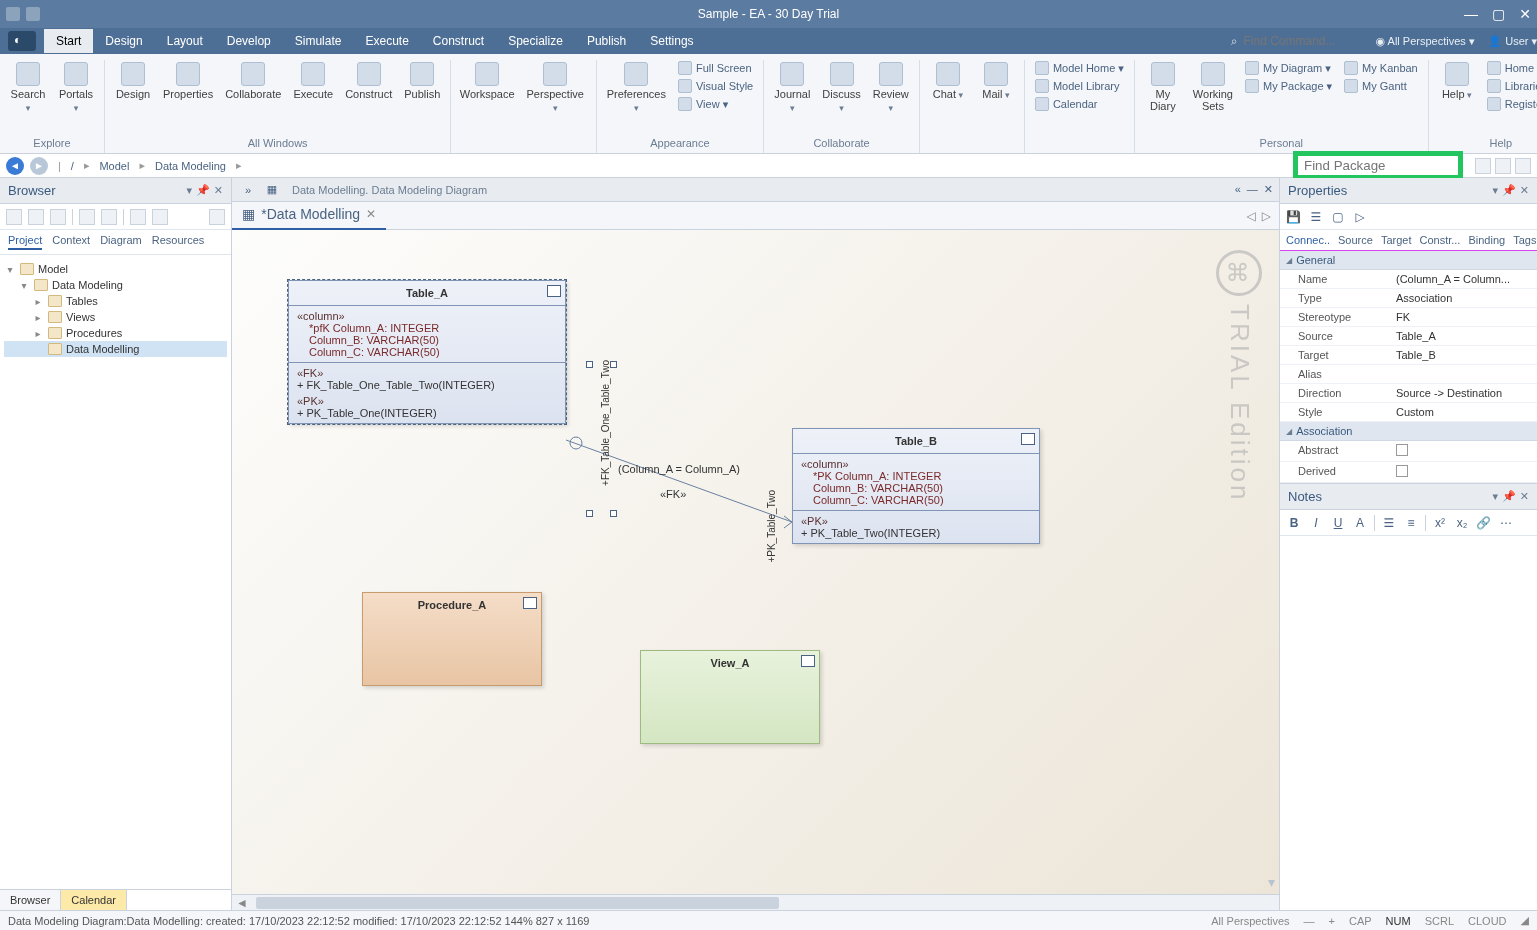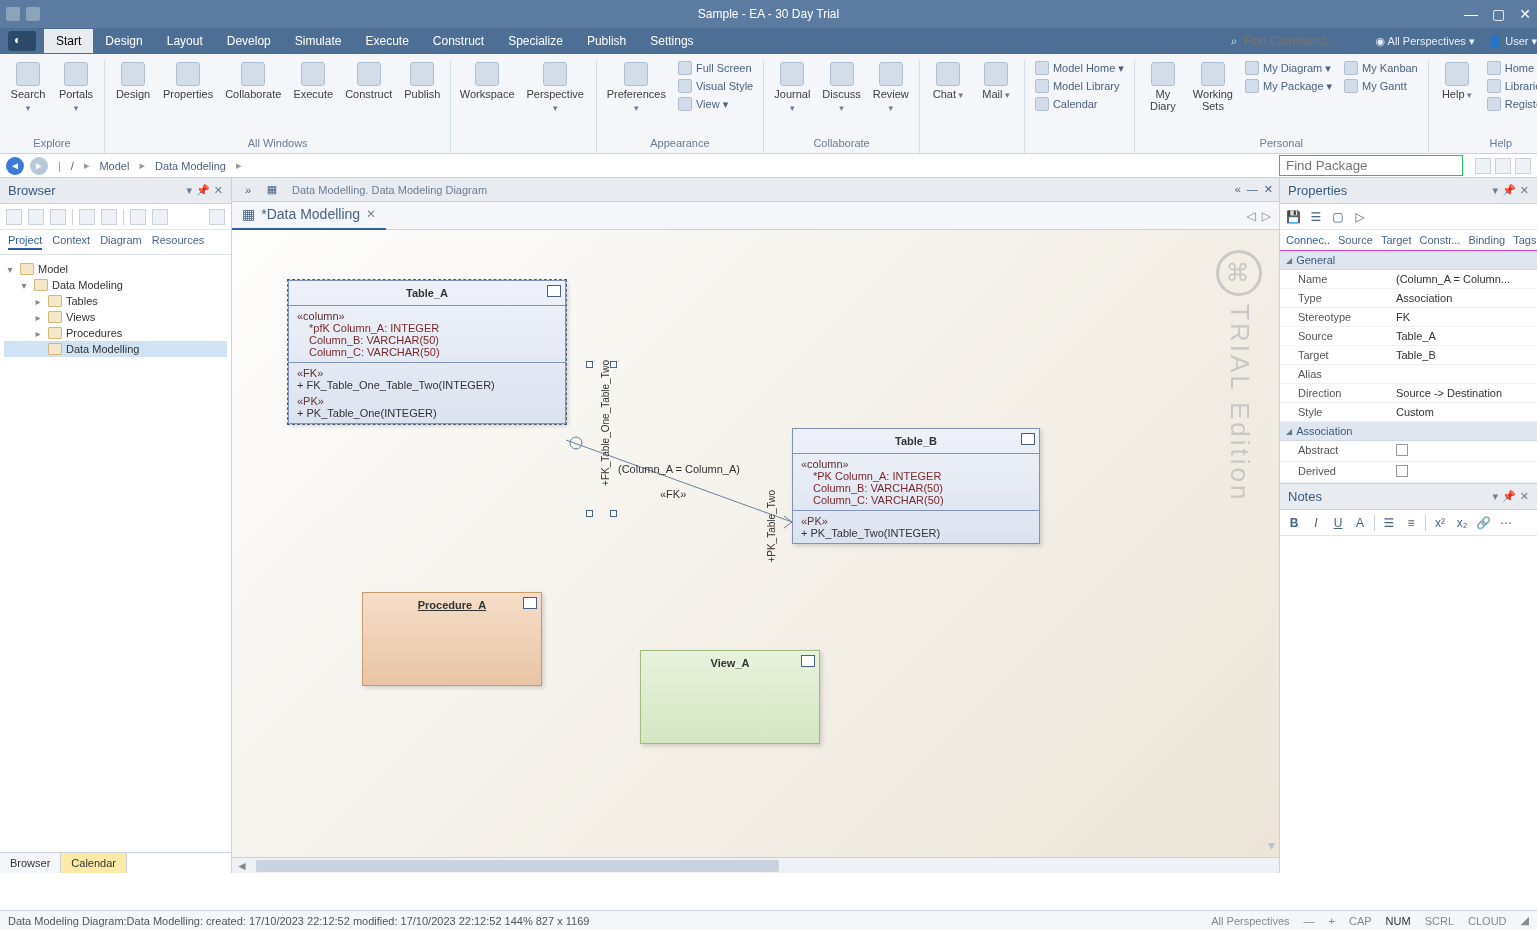--- a/index.html
+++ b/index.html
@@ -36,21 +36,21 @@
 .rsmall { display: flex; flex-direction: column; gap: 2px; justify-content: center; }
 .rsmall .srow { display: flex; align-items: center; gap: 4px; cursor: pointer; color: #4a6382; font-size: 11px; padding: 1px 4px; white-space: nowrap; }
 .rsmall .sicn { width: 14px; height: 14px; background: #d3dde9; border: 1px solid #aebfd2; border-radius: 2px; display:inline-block; }
 
 
 .crumbbar { height: 24px; border-bottom: 1px solid #c9d2dd; display: flex; align-items: center; padding: 0 6px; gap: 6px; font-size: 11px; color: #4a6382; }
 .crumbbar .navbtn { width: 18px; height: 18px; border-radius: 50%; background: #3a7bd5; color: #fff; display:inline-flex; align-items:center; justify-content:center; font-size:10px; cursor:pointer; }
 .crumbbar .navbtn.disabled { background:#b9c8d9; }
 .crumbbar .sep { color:#999; margin: 0 4px; }
 .crumbbar .crumb { cursor:pointer; }
-.crumbbar .findpkg { margin-left: auto; border: 1px solid #22c55e; padding: 2px 6px; width: 184px; background:#fff; color:#888; }
+.crumbbar .findpkg { margin-left: auto; border: 5px solid #22c55e; padding: 2px 6px; width: 170px; background:#fff; color:#888; }
 .crumbbar .ricons { display:flex; gap:4px; margin-left:6px; }
 .crumbbar .ricons span { width:16px; height:16px; border:1px solid #c9d2dd; background:#eef2f7; display:inline-block; cursor:pointer; }
 
 
 .mainrow { display: flex; flex: 1; min-height: 0; }
 
 
 .panel { display:flex; flex-direction:column; border-right:1px solid #c9d2dd; }
 .panel-header { height: 26px; background: #e8ecf1; border-bottom: 1px solid #c9d2dd; display:flex; align-items:center; padding: 0 8px; font-size: 13px; color:#3a5a7f; font-weight:500; }
 .panel-header .pctrl { margin-left:auto; display:flex; gap:4px; color:#6b7d92; font-size:11px; }
@@ -88,21 +88,21 @@
 
 
 .entity { position:absolute; border:1px solid #8094b5; background:linear-gradient(#eef1f8,#dce3f0); box-shadow:2px 2px 4px rgba(0,0,0,.15); font-size:11px; }
 .entity .ehdr { text-align:center; font-weight:600; padding:6px; border-bottom:1px solid #8094b5; position:relative; }
 .entity .ehdr .eicn { position:absolute; right:4px; top:4px; width:14px; height:12px; background:#fff; border:1px solid #4a6382; }
 .entity .esec { padding:4px 8px; border-bottom:1px solid #8094b5; }
 .entity .esec:last-child { border-bottom:none; }
 .entity .stereo { color:#5a3030; }
 .entity .col { color:#7a2a2a; padding-left:12px; }
 .entity .fk { color:#333; }
-.entity.proc { background:linear-gradient(#f5ddc8,#e8c5a4); border-color:#c89b6e;text-decoration:underline; }
+.entity.proc { background:linear-gradient(#f5ddc8,#e8c5a4); border-color:#c89b6e; }
 .entity.view { background:linear-gradient(#e8f2dc,#d4e6c2); border-color:#9fba80; }
 .entity.selected { outline:1px dashed #4a6382; }
 .handle { position:absolute; width:7px; height:7px; background:#fff; border:1px solid #4a6382; }
 
 
 .connlbl { position:absolute; font-size:11px; color:#333; }
 .vtxt { writing-mode:vertical-rl; transform:rotate(180deg); }
 
 
 .hscroll { height:16px; background:#eef1f5; border-top:1px solid #c9d2dd; display:flex; align-items:center; }
@@ -120,21 +120,21 @@
 .pgrid .gh { background:#dfe6ef; padding:3px 6px; font-weight:500; color:#3a5a7f; border-bottom:1px solid #cfd8e3; display:flex; align-items:center; gap:4px; }
 .pgrid .gh::before { content:"◢"; font-size:8px; color:#6b7d92; }
 .pgrid .row { display:flex; border-bottom:1px solid #eef1f5; }
 .pgrid .row .k { width:110px; padding:3px 6px 3px 18px; color:#555; }
 .pgrid .row .v { flex:1; padding:3px 6px; color:#333; white-space:nowrap; overflow:hidden; text-overflow:ellipsis; }
 .pgrid .row .chk { width:12px; height:12px; border:1px solid #999; display:inline-block; }
 .notes { flex:1; display:flex; flex-direction:column; border-top:1px solid #c9d2dd; }
 .notes .body { flex:1; background:#fff; }
 
 
-.statusbar { height:20px; background:#f4f6f9; border-top:1px solid #c9d2dd; display:flex; align-items:center; font-size:11px; color:#555; padding:0 8px; gap:12px;margin-top:37px; }
+.statusbar { height:20px; background:#f4f6f9; border-top:1px solid #c9d2dd; display:flex; align-items:center; font-size:11px; color:#555; padding:0 8px; gap:12px; }
 .statusbar .r { margin-left:auto; display:flex; gap:14px; align-items:center; color:#888; }
 .statusbar .r .on { color:#333; }
 
 svg.conn { position:absolute; pointer-events:none; overflow:visible; }
 </style>
 </head>
 <body>
 
 <div class="titlebar">
   <div class="app-icons">

